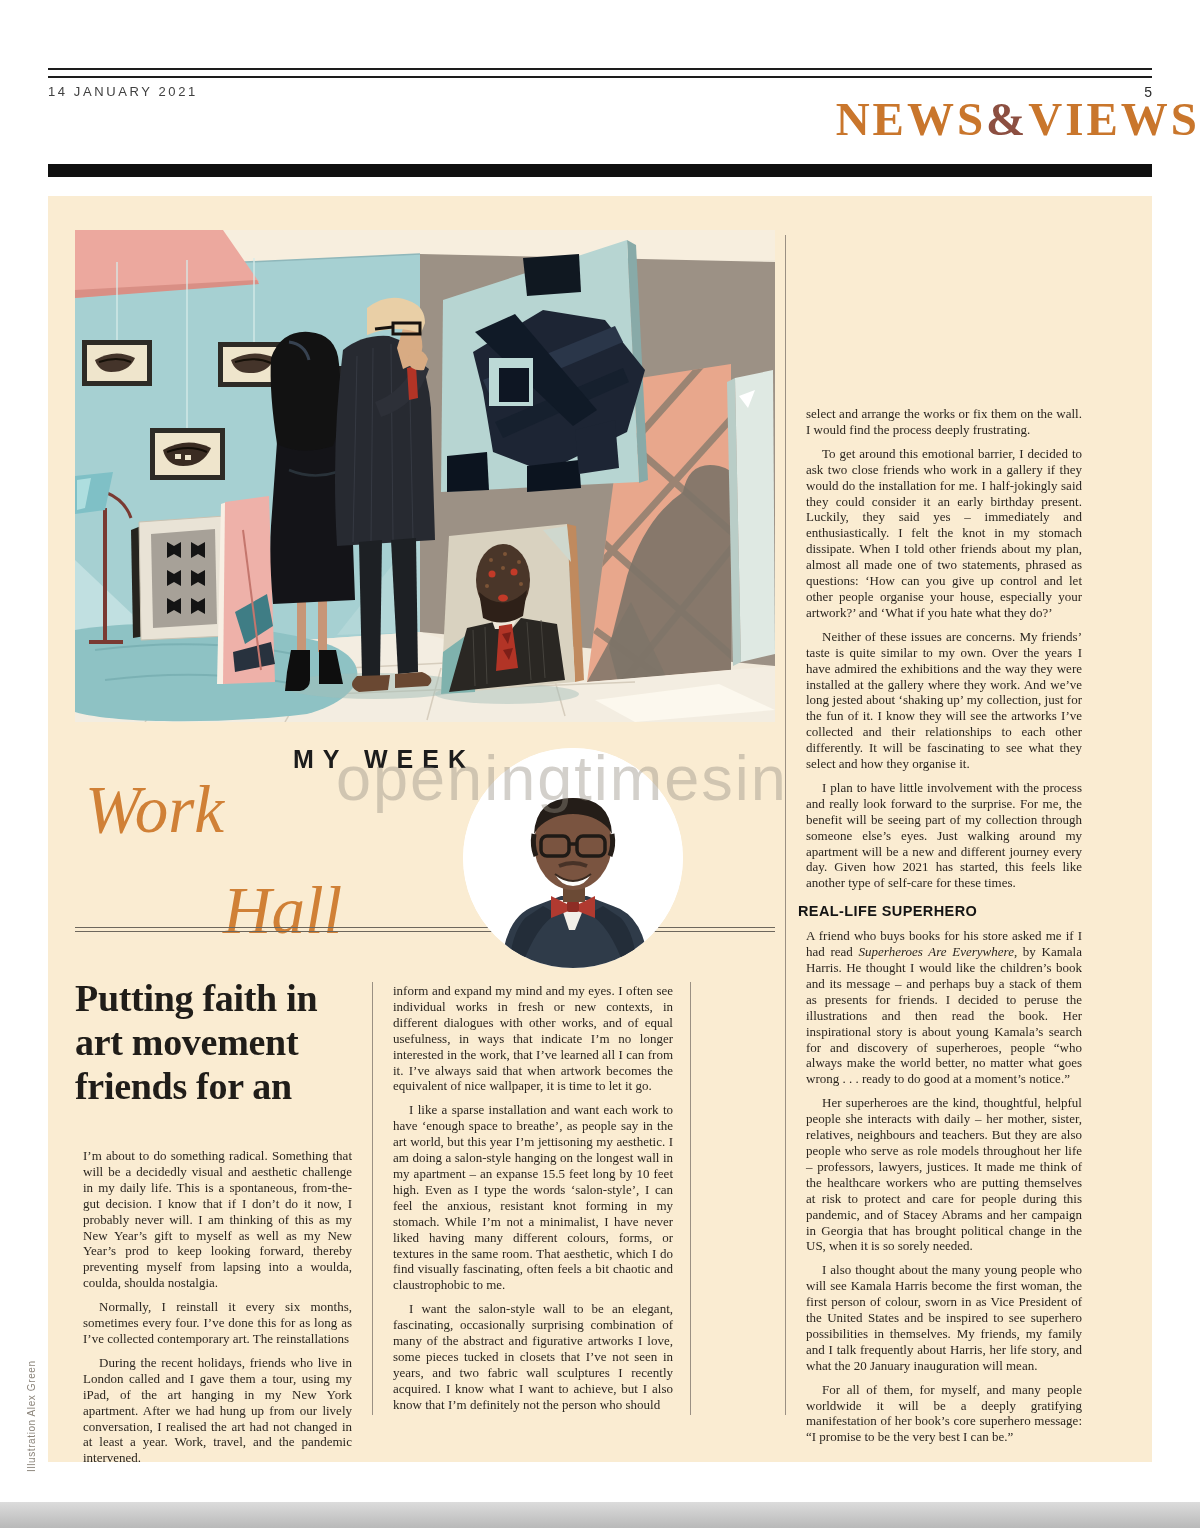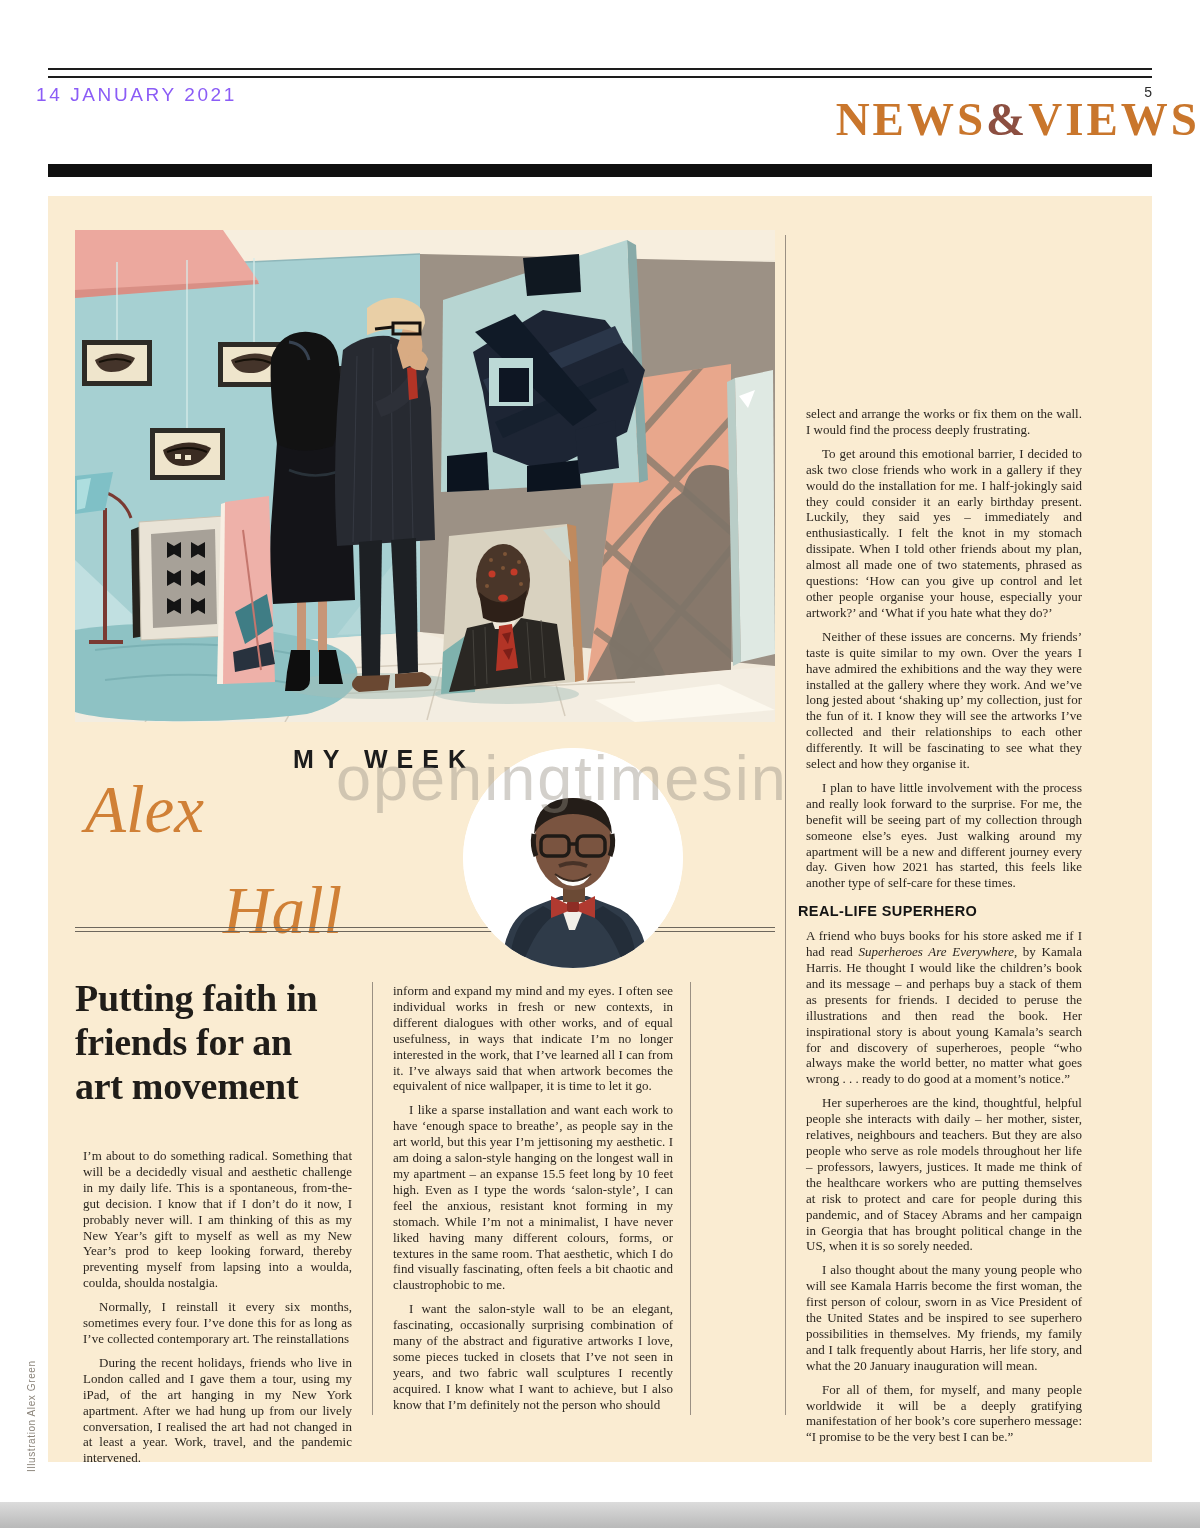--- a/index.html
+++ b/index.html
@@ -4,21 +4,21 @@
 <style>
   html,body{margin:0;padding:0;}
   body{
     width:1200px;height:1528px;position:relative;overflow:hidden;
     background:#ffffff;
     font-family:"Liberation Serif", serif;
   }
   .abs{position:absolute;}
   
   .top-rule{left:48px;top:68px;width:1104px;height:6px;border-top:2px solid #1d1d1d;border-bottom:2px solid #1d1d1d;}
-  .date{left:36px;top:84px;font-family:"Liberation Sans",sans-serif;font-size:19px;letter-spacing:2.6px;color:#8b5cf6;}
+  .date{left:48px;top:84px;font-family:"Liberation Sans",sans-serif;font-size:13px;letter-spacing:2.6px;color:#404040;}
   .pagenum{right:48px;top:84px;font-family:"Liberation Sans",sans-serif;font-size:14px;color:#2b2b2b;}
   .masthead{left:0;top:92px;width:1200px;text-align:right;font-family:"Liberation Serif",serif;font-weight:700;font-size:47px;letter-spacing:3px;color:#c9762c;}
   .masthead .amp{color:#8c4f41;}
   .black-bar{left:48px;top:164px;width:1104px;height:13px;background:#101010;}
   
   .panel{left:48px;top:196px;width:1104px;height:1266px;background:#faecd2;}
   .illustration{left:27px;top:34px;width:700px;height:492px;}
   .vrule{width:1px;background:#9a9083;}
   .vrule.r{left:737px;top:39px;height:1180px;}
   .vrule.c1{left:324px;top:786px;height:433px;}
@@ -259,21 +259,21 @@
         <ellipse cx="428" cy="368" rx="5" ry="3.5" fill="#c23a28"></ellipse>
       </g>
     </svg>
   </div>
 
   <div class="abs vrule r"></div>
   <div class="abs vrule c1"></div>
   <div class="abs vrule c2"></div>
 
   <div class="abs kicker">MY WEEK</div>
-  <div class="abs author first">Alex</div>
+  <div class="abs author first">Work</div>
   <div class="abs author last">Hall</div>
   <div class="abs double-rule"></div>
 
   <div class="abs portrait">
     <svg width="220" height="220" viewBox="0 0 220 220">
       <circle cx="110" cy="110" r="110" fill="#ffffff"></circle>
       <path d="M38,220 q4,-52 34,-62 l26,-10 h26 l26,10 q32,10 36,62z" fill="#2f3b49"></path>
       <path d="M58,220 q16,-44 36,-54 l-14,-8 -18,12 q-14,16 -16,50z" fill="#232d39"></path>
       <path d="M162,220 q-16,-44 -36,-54 l14,-8 18,12 q14,16 16,50z" fill="#232d39"></path>
       <polygon points="96,152 124,152 112,182 106,182" fill="#f2efe8"></polygon>
@@ -292,22 +292,22 @@
         <line x1="106" y1="96" x2="114" y2="96"></line>
       </g>
       <path d="M92,126 q18,14 36,0 q-6,12 -18,12 q-12,0 -18,-12z" fill="#fdfdfb"></path>
       <path d="M92,126 q18,14 36,0" stroke="#3a2a20" stroke-width="2" fill="none"></path>
       <path d="M96,118 q14,-6 28,0" stroke="#241d18" stroke-width="4" fill="none" opacity="0.6"></path>
     </svg>
   </div>
 
   <div class="abs headline">
     <div>Putting faith in</div>
+    <div>art movement</div>
     <div>friends for an</div>
-    <div>art movement</div>
   </div>
 
   <div class="abs col col1">
     <div>
         <p>I’m about to do something radical. Something that will be a decidedly visual and aesthetic challenge in my daily life. This is a spontaneous, from-the-gut decision. I know that if I don’t do it now, I probably never will. I am thinking of this as my New Year’s gift to myself as well as my New Year’s prod to keep looking forward, thereby preventing myself from lapsing into a woulda, coulda, shoulda nostalgia.</p>
         <p>Normally, I reinstall it every six months, sometimes every four. I’ve done this for as long as I’ve collected contemporary art. The reinstallations</p>
         <p>During the recent holidays, friends who live in London called and I gave them a tour, using my iPad, of the art hanging in my New York apartment. After we had hung up from our lively conversation, I realised the art had not changed in at least a year. Work, travel, and the pandemic intervened.</p>
       </div>
   </div>
 

